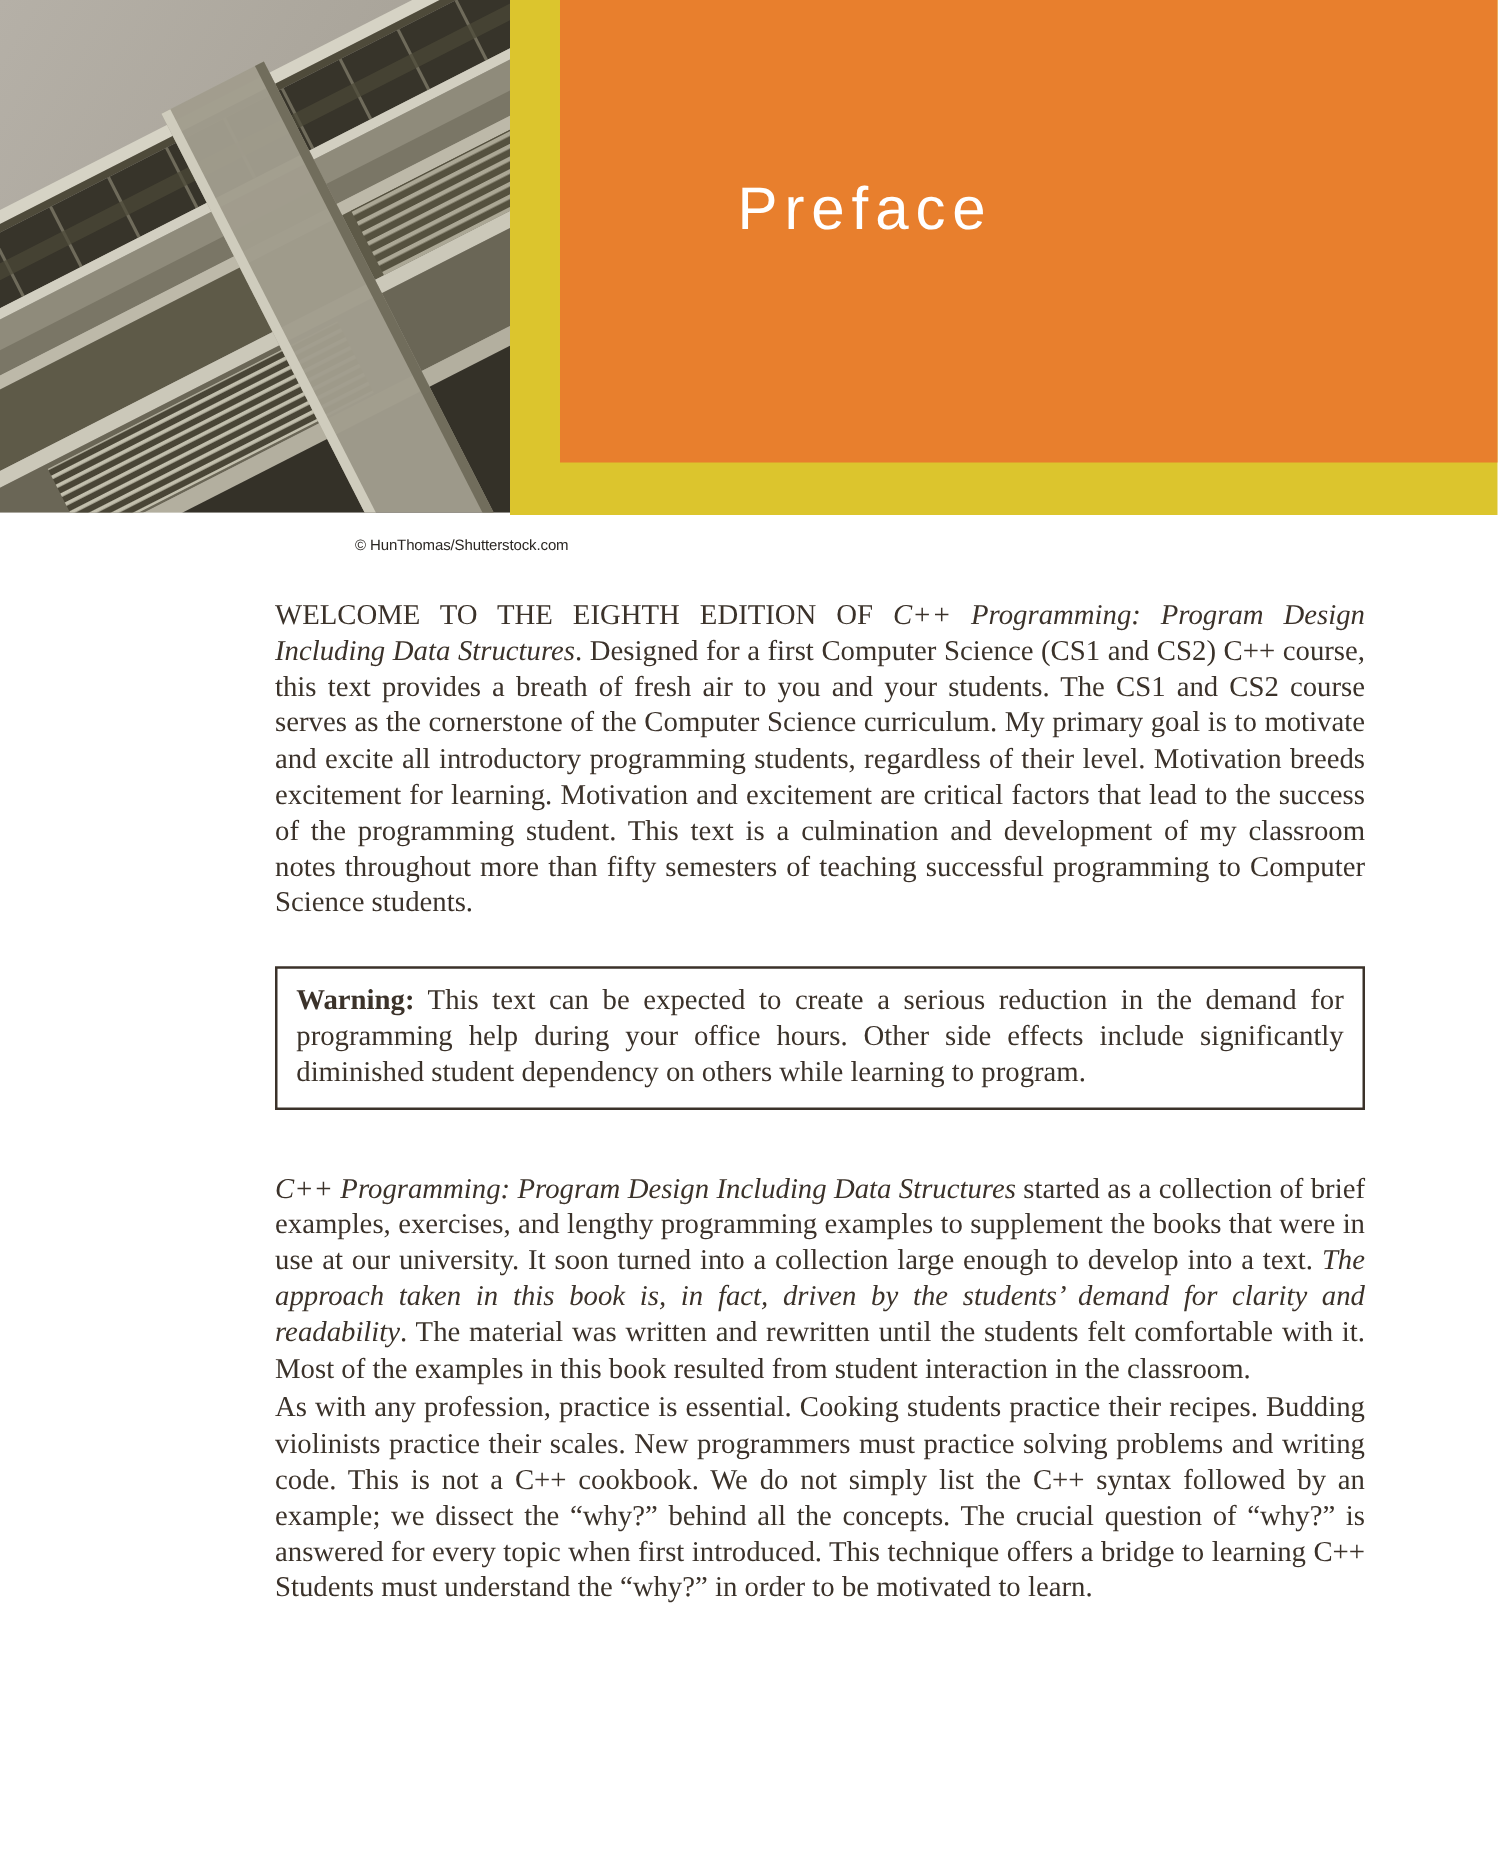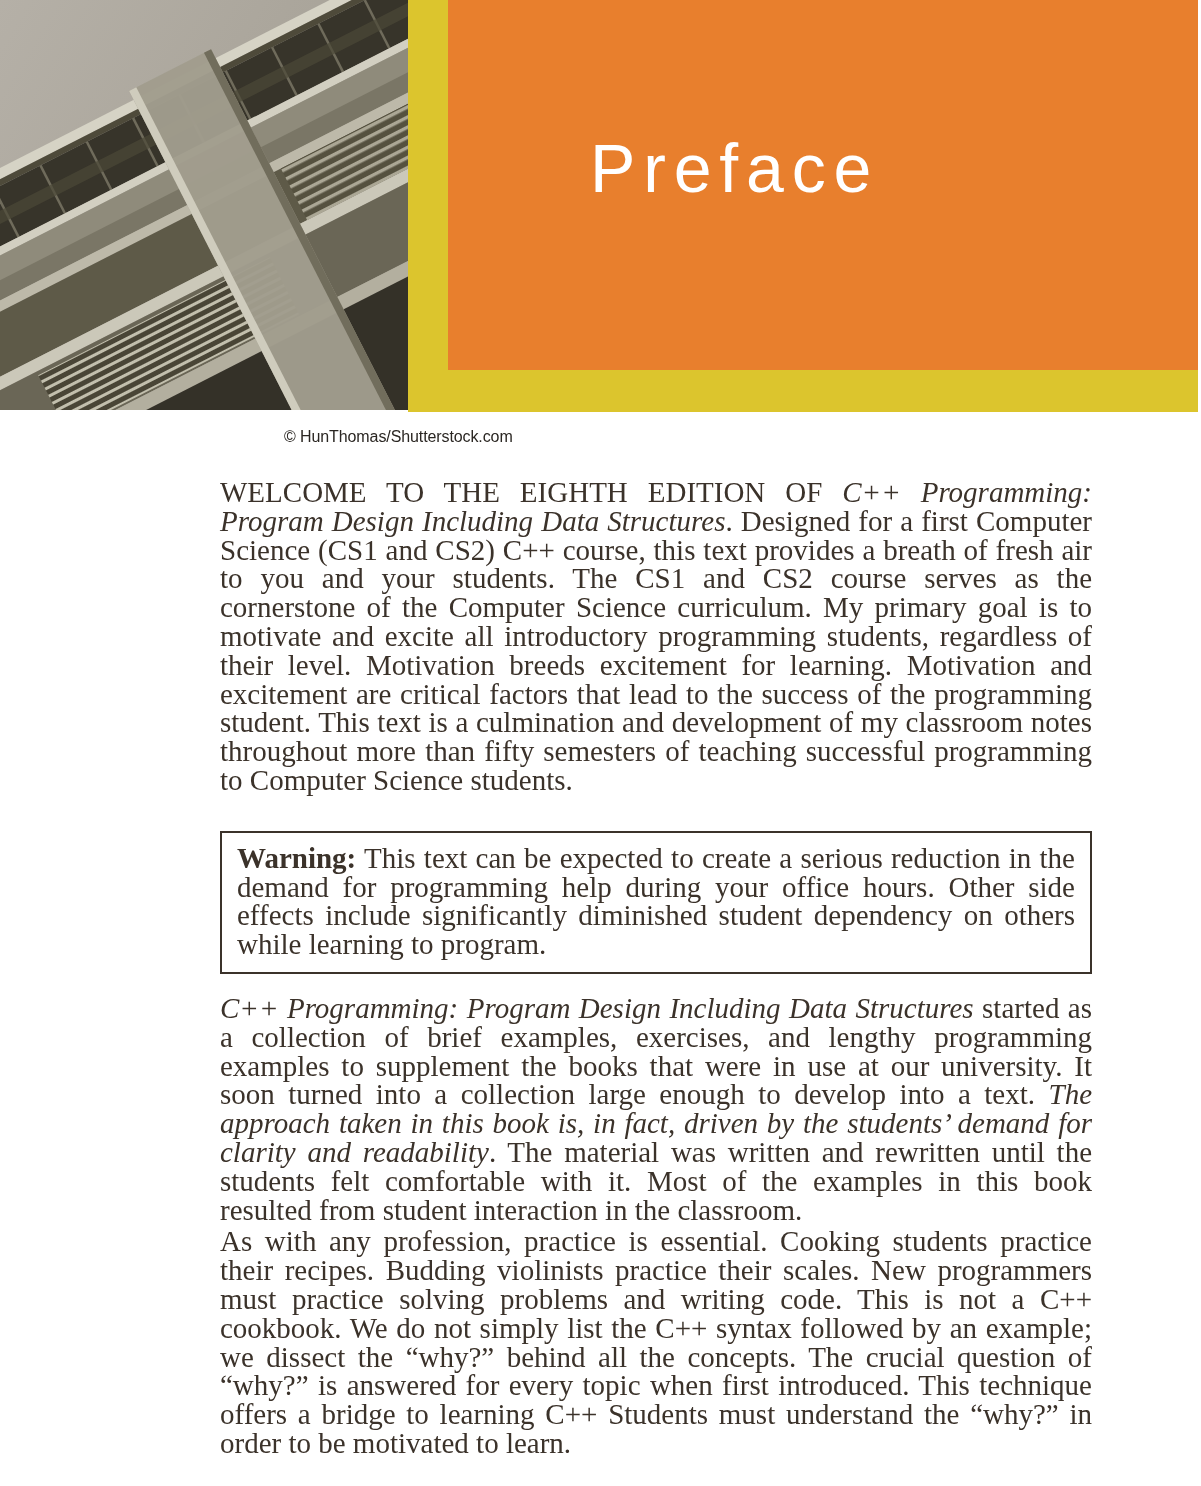--- a/index.html
+++ b/index.html
@@ -7,32 +7,32 @@
   .page{position:relative;width:1201px;height:1486px;background:#ffffff;overflow:hidden;
         font-family:"Liberation Serif","DejaVu Serif",serif;}
 
   
   .yellow-band{position:absolute;left:408px;top:0;width:790px;height:412px;background:var(--yellow,#DCC52D);}
   .orange-box{position:absolute;left:448px;top:0;width:750px;height:370px;background:var(--orange,#E87F2D);}
   .photo{position:absolute;left:0;top:0;width:408px;height:410px;overflow:hidden;}
   .photo svg{display:block;}
   .chapter-title{position:absolute;left:142px;top:128px;margin:0;
       font-family:"Liberation Sans","DejaVu Sans",sans-serif;
-      font-weight:300;font-size:68px;line-height:80px;letter-spacing:0.115em;
+      font-weight:300;font-size:48px;line-height:80px;letter-spacing:0.115em;
       color:var(--title-text,#ffffff);}
   .credit{position:absolute;left:284px;top:429px;
       font-family:"Liberation Sans","DejaVu Sans",sans-serif;
-      font-size:16px;line-height:15px;letter-spacing:-0.1px;color:var(--credit-text,#2A2622);}
+      font-size:12px;line-height:15px;letter-spacing:-0.1px;color:var(--credit-text,#2A2622);}
 
   
   .content{position:absolute;left:220px;top:478px;width:872px;
-      color:var(--text,#3B322A);font-size:29px;line-height:28.8px;text-align:justify;}
+      color:var(--text,#3B322A);font-size:23px;line-height:28.8px;text-align:justify;}
   .para{margin:0;}
   .para-1{margin-bottom:36px;}
-  .warning-box{border:2px solid var(--text,#3B322A);padding:11px 15px 13px 15px;margin-bottom:20px;}
+  .warning-box{border:2px solid var(--text,#3B322A);padding:11px 15px 13px 15px;margin-bottom:49px;}
   .para-2{margin-bottom:3px;}
   .run-normal{font-style:normal;font-weight:normal;}
   .run-italic{font-style:italic;}
   .run-bold{font-weight:bold;}
 </style>
 </head>
 <body>
 
 <div class="page">
 

